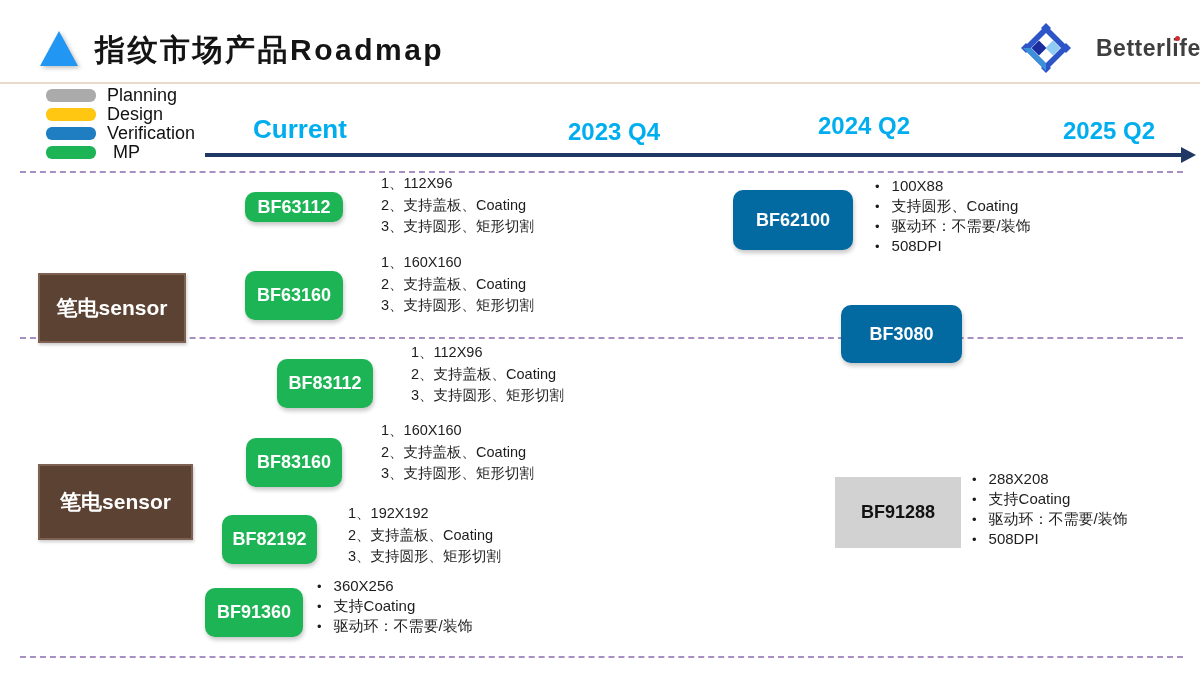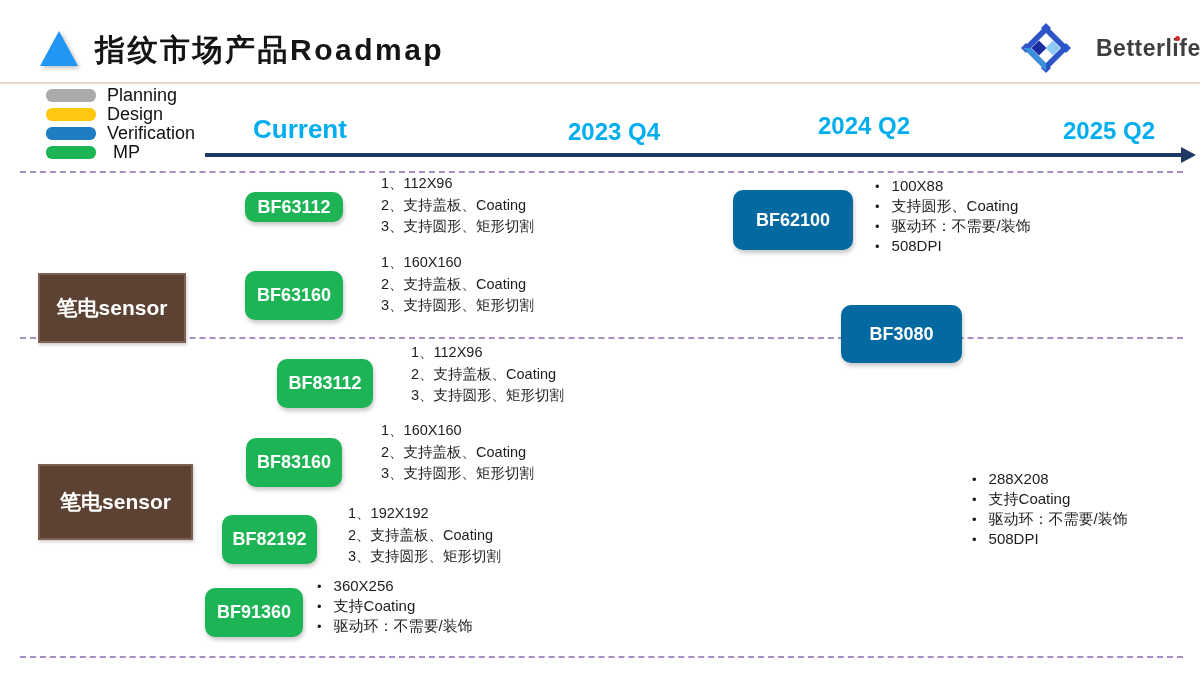--- a/index.html
+++ b/index.html
@@ -150,20 +150,21 @@
   <div class="cat-box cat-row2">笔电sensor</div>
 
   <div class="pbox green box-bf63112">BF63112</div>
   <div class="pbox green box-bf63160">BF63160</div>
   <div class="pbox blue box-bf62100">BF62100</div>
   <div class="pbox blue box-bf3080">BF3080</div>
   <div class="pbox green box-bf83112">BF83112</div>
   <div class="pbox green box-bf83160">BF83160</div>
   <div class="pbox green box-bf82192">BF82192</div>
   <div class="pbox green box-bf91360">BF91360</div>
+  <div class="pbox gray box-bf91288">BF91288</div>
 
   <div class="specs numbered sp-bf63112">
     <div class="spec-line">1、112X96</div>
     <div class="spec-line">2、支持盖板、Coating</div>
     <div class="spec-line">3、支持圆形、矩形切割</div>
   </div>
 
   <div class="specs numbered sp-bf63160">
     <div class="spec-line">1、160X160</div>
     <div class="spec-line">2、支持盖板、Coating</div>

